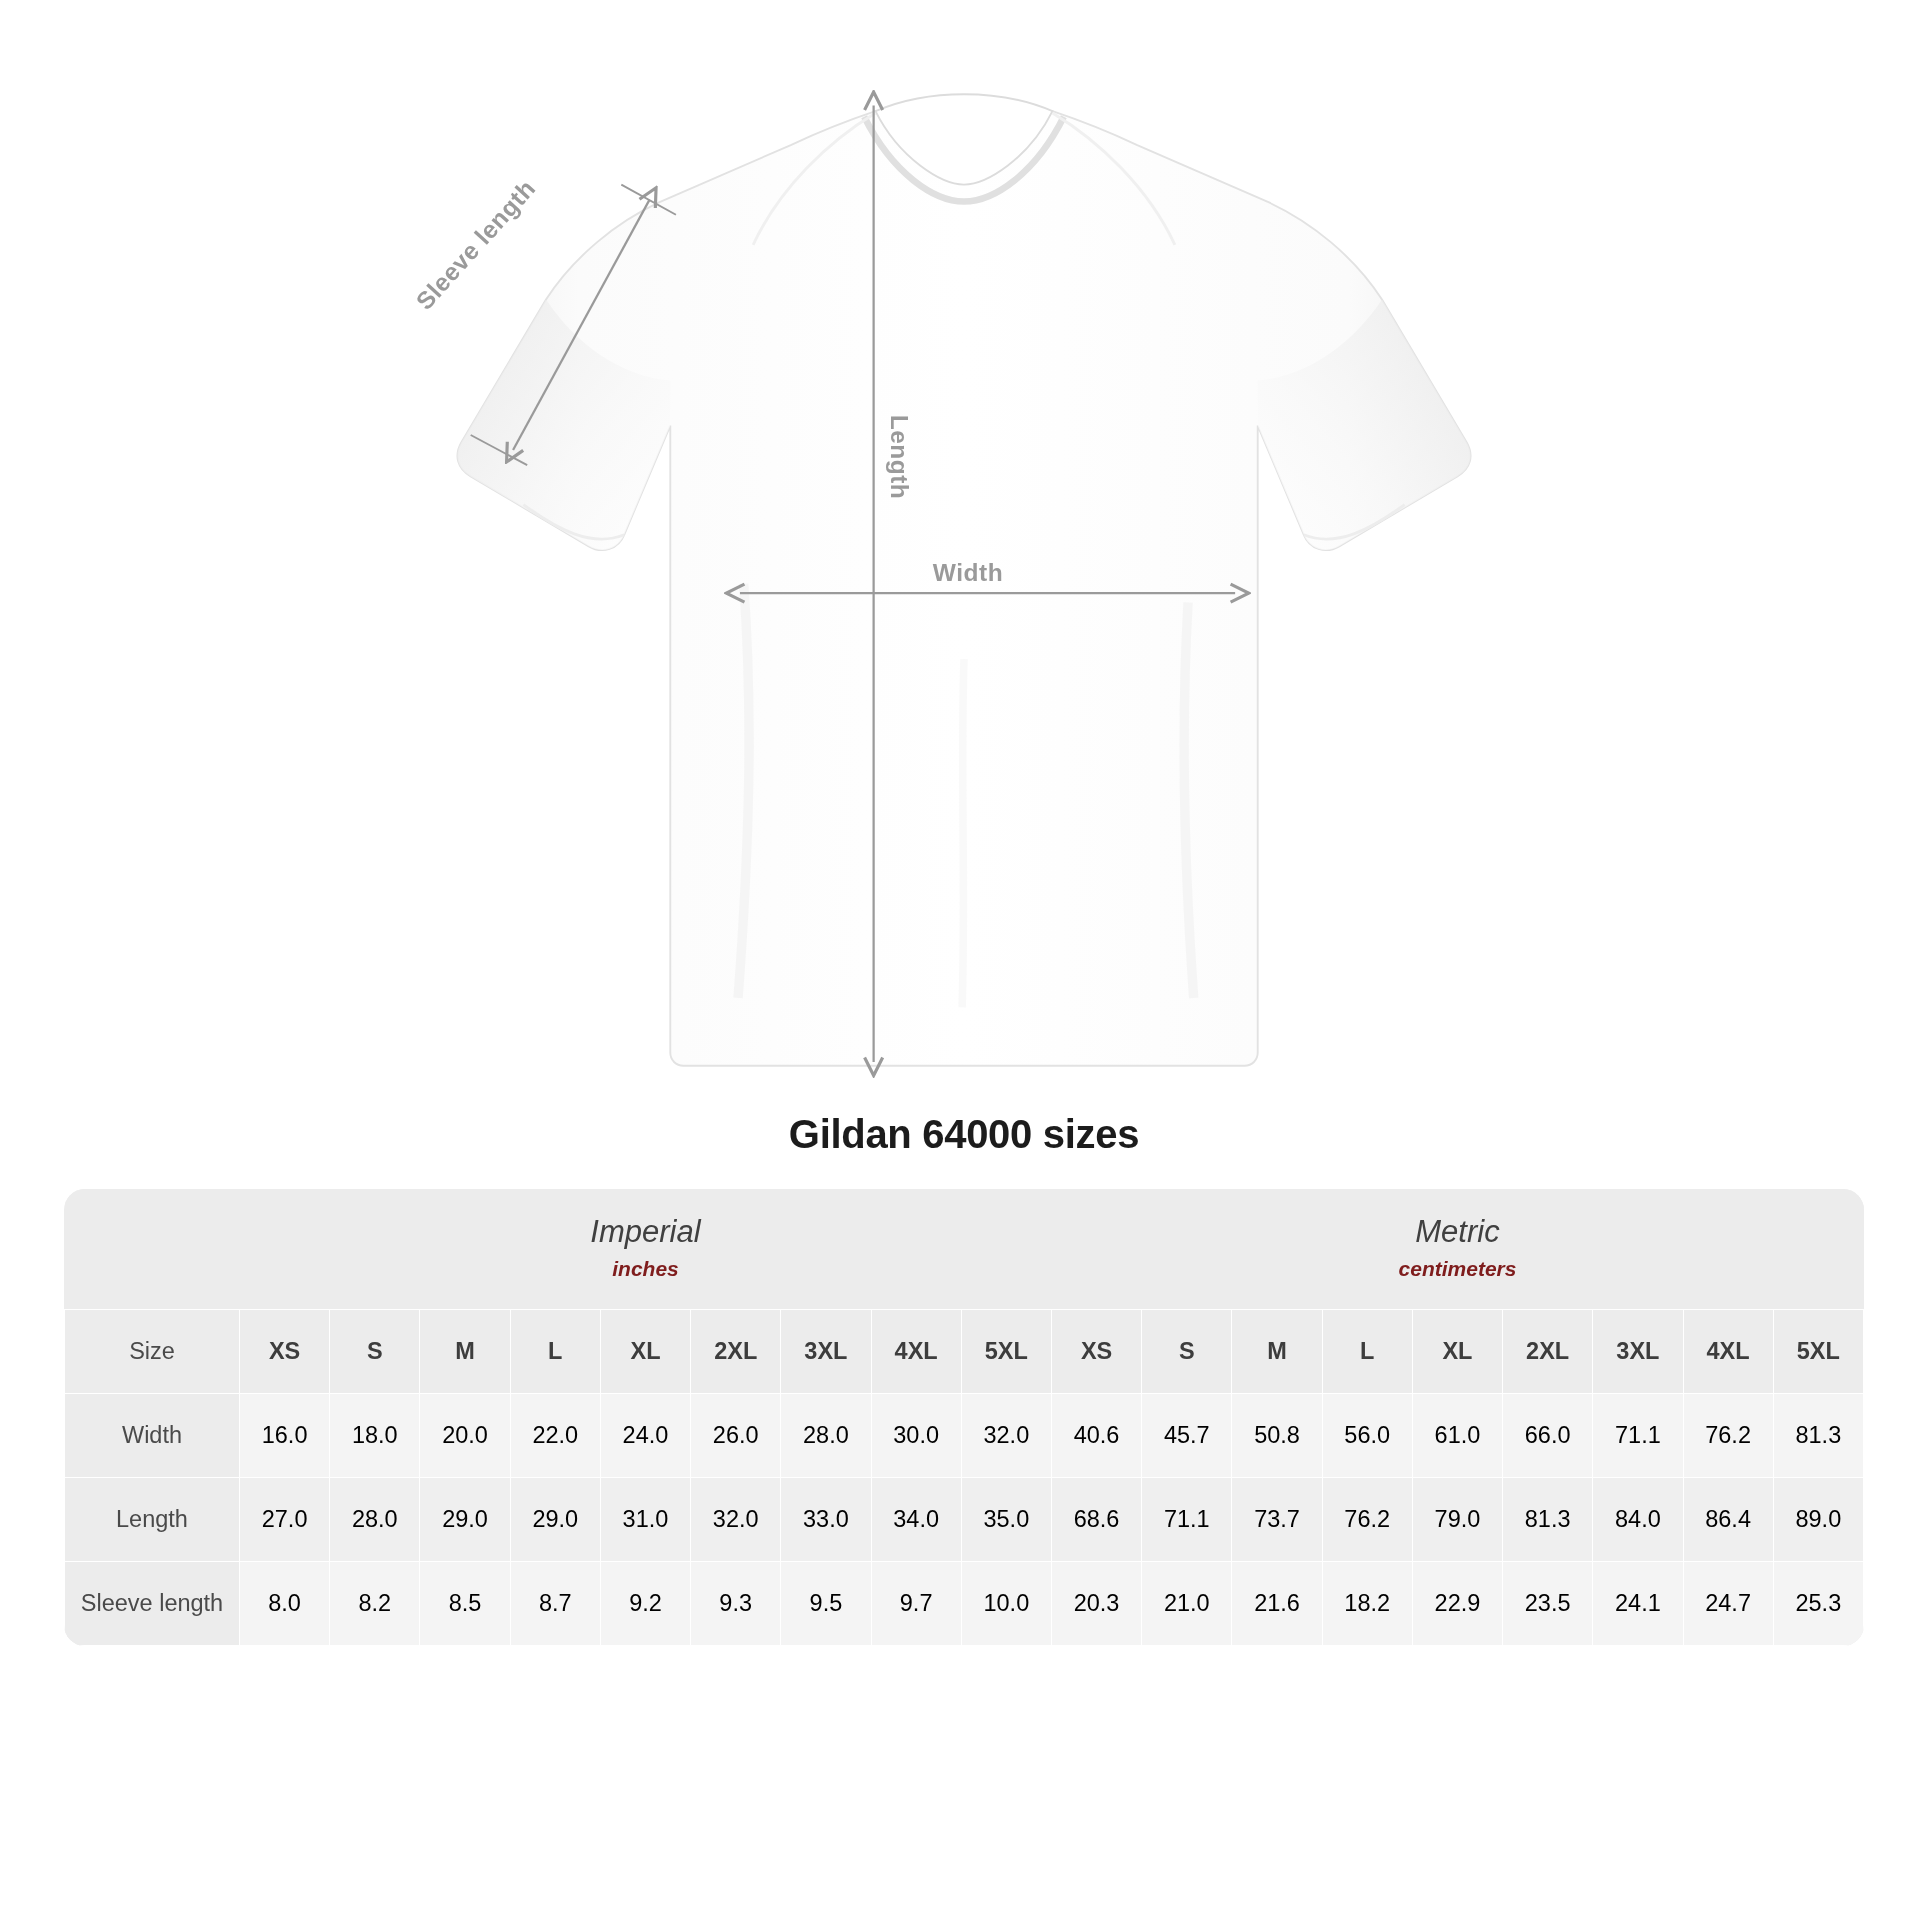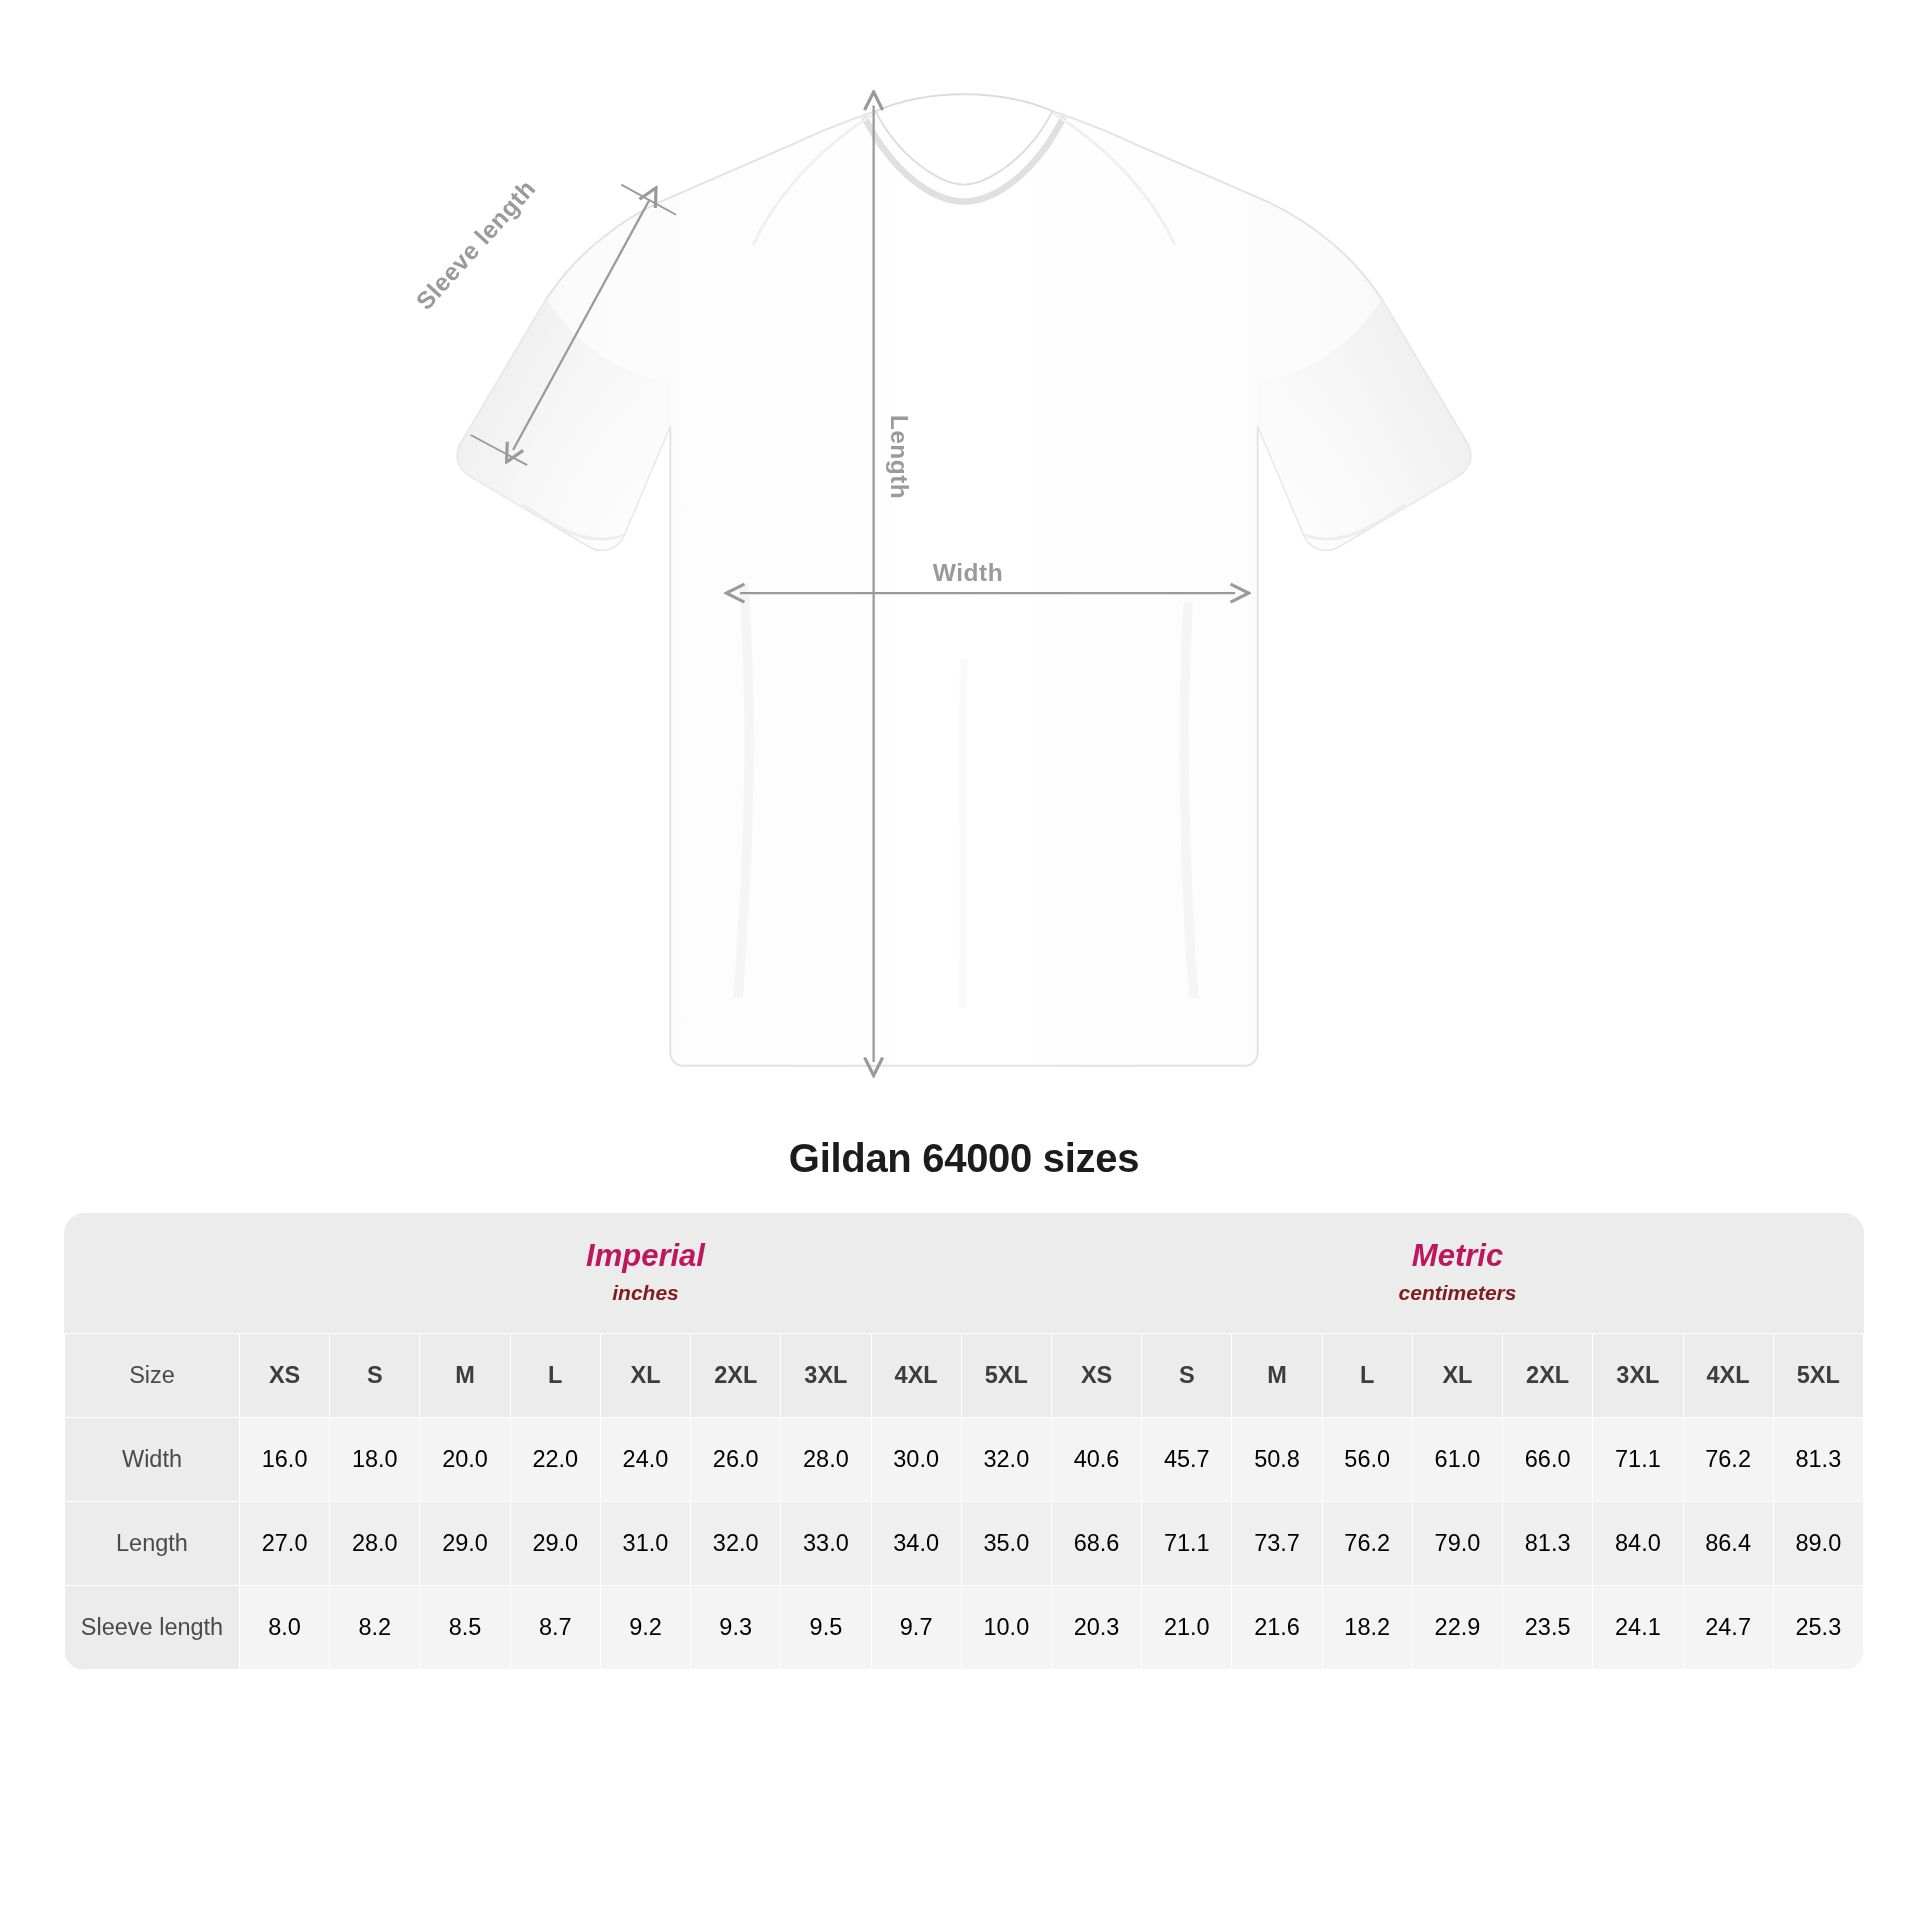--- a/index.html
+++ b/index.html
@@ -56,21 +56,21 @@
   }
   .dim-label.width {
     left: 968px;
     top: 573px;
     transform: translate(-50%, -50%);
   }
 
   
   .title-block {
     text-align: center;
-    margin-top: 25px;
+    margin-top: 1px;
   }
   .chart-title {
     font-size: 40px;
     font-weight: bold;
     color: #1c1c1c;
     letter-spacing: -0.3px;
   }
   .chart-note {
     margin-top: 17px;
     font-size: 23.5px;
@@ -96,22 +96,22 @@
     vertical-align: middle;
   }
   .unit-head {
     background: #ececec;
     padding: 24.5px 0 28px 0;
     border: none !important;
   }
   .unit-head .unit-name {
     font-size: 31px;
     font-style: italic;
-    font-weight: bold;
-    color: #be185d;
+    font-weight: normal;
+    color: #404040;
   }
   .unit-head .unit-sub {
     margin-top: 7.5px;
     font-size: 21px;
     font-style: italic;
     color: #7f1d1d;
   }
   .corner-cell {
     background: #ececec;
     border: none !important;

